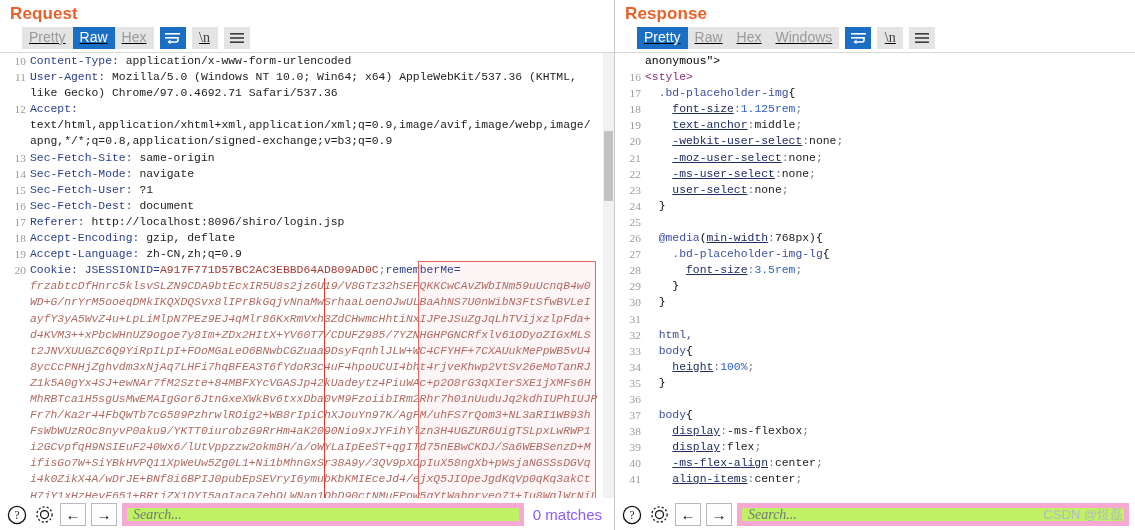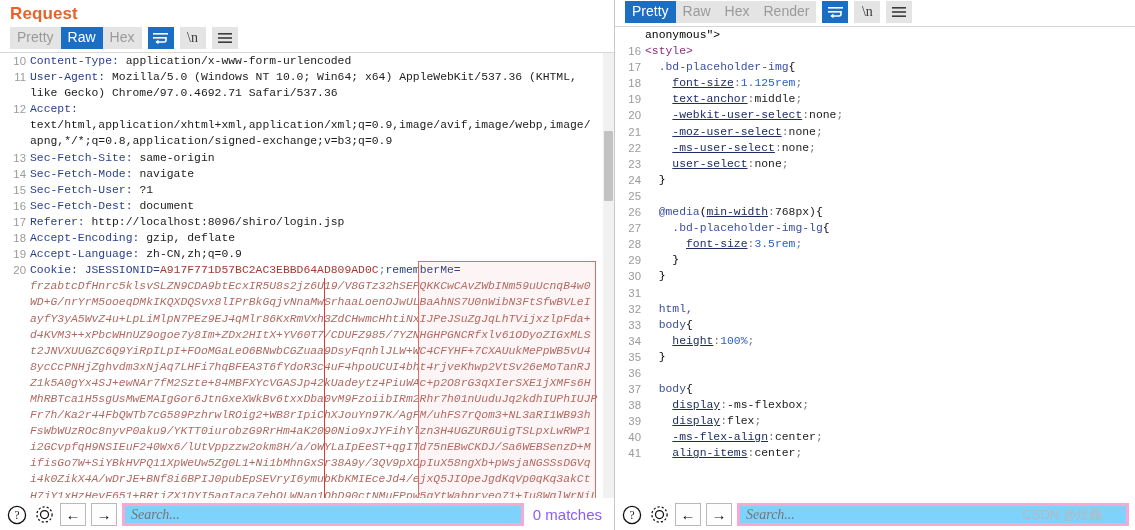--- a/index.html
+++ b/index.html
@@ -34,22 +34,23 @@
     letter-spacing: 0.1px;
     line-height: 20px;
     height: 26px;
   }
 
   
   .tabbar {
     display: flex;
     align-items: center;
     gap: 0;
-    padding: 1px 0 3px 10px;
+    padding: 1px 0 3px 22px;
     height: 26px;
+    text-decoration: underline;
   }
   .tab {
     font-size: 14px;
     padding: 2px 7px 3px 7px;
     background: #e4e4e4;
     color: #3c3c3c;
     border: none;
     line-height: 17px;
     height: 22px;
     display: flex;
@@ -93,21 +94,21 @@
     line-height: 16.1px;
     white-space: pre;
     overflow: hidden;
   }
   .ln-col {
     position: absolute;
     top: 0; left: 0;
     width: 26px;
     text-align: right;
     color: #9b9b9b;
-    font-family: Liberation Sans, sans-serif;
+    font-family: Liberation Serif, serif;
     font-size: 11.4px;
     line-height: 16.1px;
   }
   .code-lines {
     position: absolute;
     top: 0;
     left: 30px;
     right: 4px;
   }
   .line { height: 16.1px; white-space: pre; }
@@ -171,22 +172,22 @@
     border: 1px solid #b9b9b9;
     background: #fdfdfd;
     display: flex; align-items: center; justify-content: center;
     font-size: 15px; color: #111;
     cursor: pointer;
     font-family: "Liberation Sans", sans-serif;
   }
   .search-input {
     flex: 1;
     height: 23px;
-    border: 3px solid #f9a8d4;
-    background: #7dd3fc;
+    border: 5px solid #f9a8d4;
+    background: #bef264;
     font-family: "Liberation Serif", serif;
     font-style: italic;
     font-size: 14px;
     color: #6f6f6f;
     padding: 0 6px;
     outline: none;
   }
   .matches {
     font-size: 15px;
     color: #8b5cf6;
@@ -194,21 +195,21 @@
     white-space: nowrap;
   }
   .watermark {
     font-size: 13px;
     color: #b7b7bf;
     white-space: nowrap;
     padding-right: 6px;
     font-family: "Liberation Sans", sans-serif;
   }
   .search-slot { flex: 1; display: flex; align-items: center; position: relative; }
-  .search-slot .watermark { position: absolute; right: 21px; top: 3px; margin-left: 12px; }
+  .search-slot .watermark { position: absolute; right: 0; top: 3px; margin-left: 12px; }
 </style>
 </head>
 <body>
 
 <div class="app">
 
   <div class="panel panel-request">
 
     <div class="panel-title">Request</div>
 
@@ -269,26 +270,27 @@
       </div>
       <div class="navbtn">←</div>
       <div class="navbtn">→</div>
       <input class="search-input" type="text" placeholder="Search..." style="">
       <div class="matches">0 matches</div>
     </div>
   </div>
 
   <div class="panel panel-response">
 
+    <div class="panel-title">Response</div>
 
     <div class="tabbar">
       <div class="tab active">Pretty</div>
       <div class="tab inactive">Raw</div>
       <div class="tab inactive">Hex</div>
-      <div class="tab inactive">Render</div>
+      <div class="tab inactive">Windows</div>
 
       <div class="iconbtn active">
         <svg width="17" height="13" viewBox="0 0 17 13">
           <rect x="1" y="1" width="15" height="1.6" fill="currentColor"></rect>
           <rect x="1" y="5" width="13" height="1.6" fill="currentColor"></rect>
           <path d="M14 5 v3 a2 2 0 0 1 -2 2 H4" stroke="currentColor" stroke-width="1.6" fill="none"></path>
           <path d="M6.5 7.6 L3.5 10 L6.5 12.3 Z" fill="currentColor"></path>
         </svg>
       </div>
       <div class="iconbtn">

